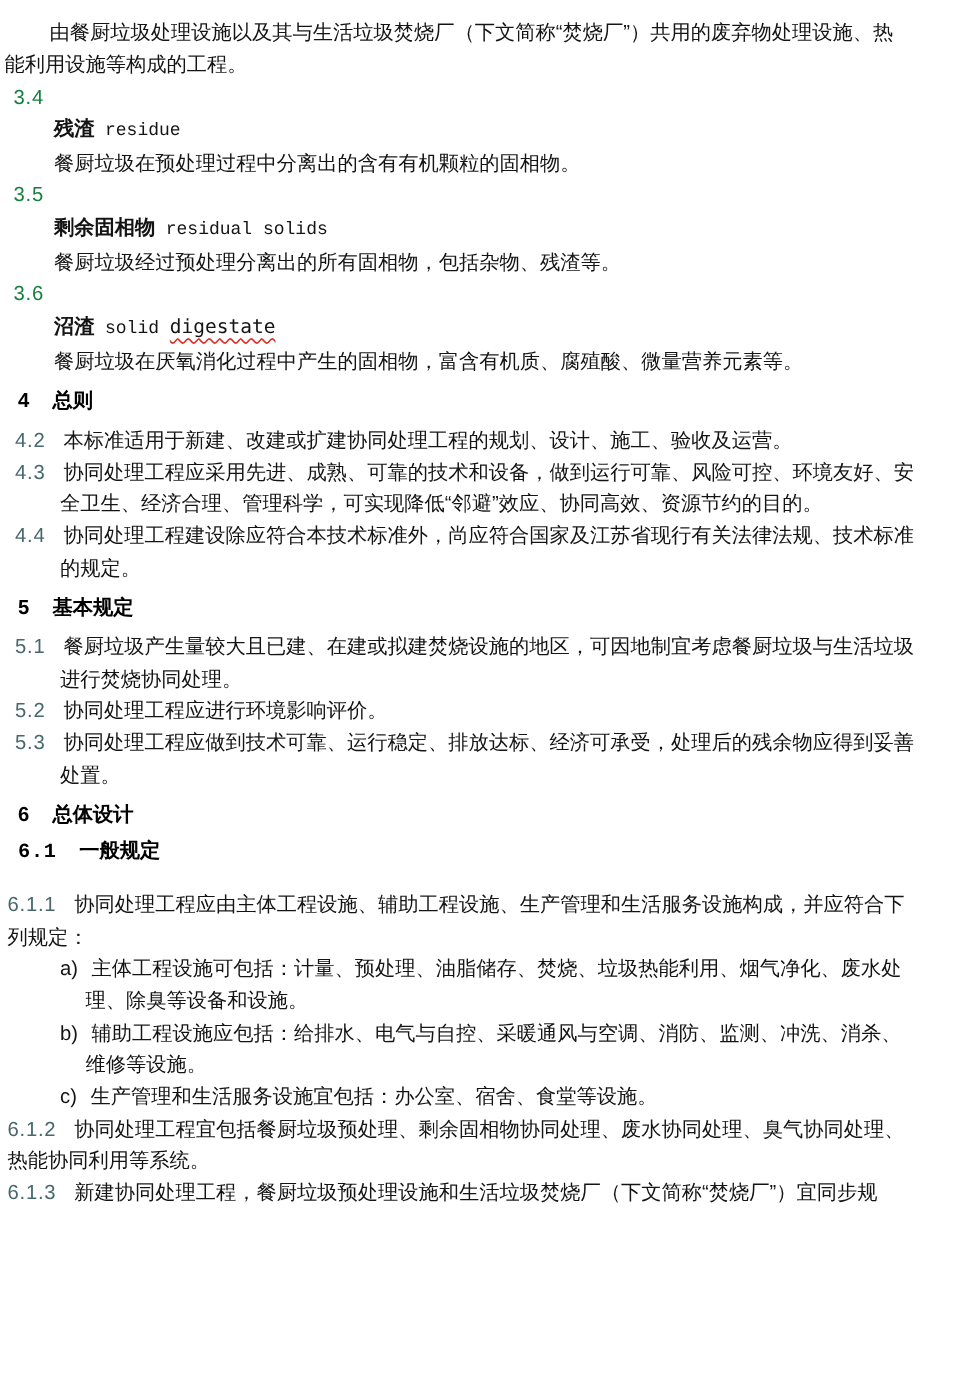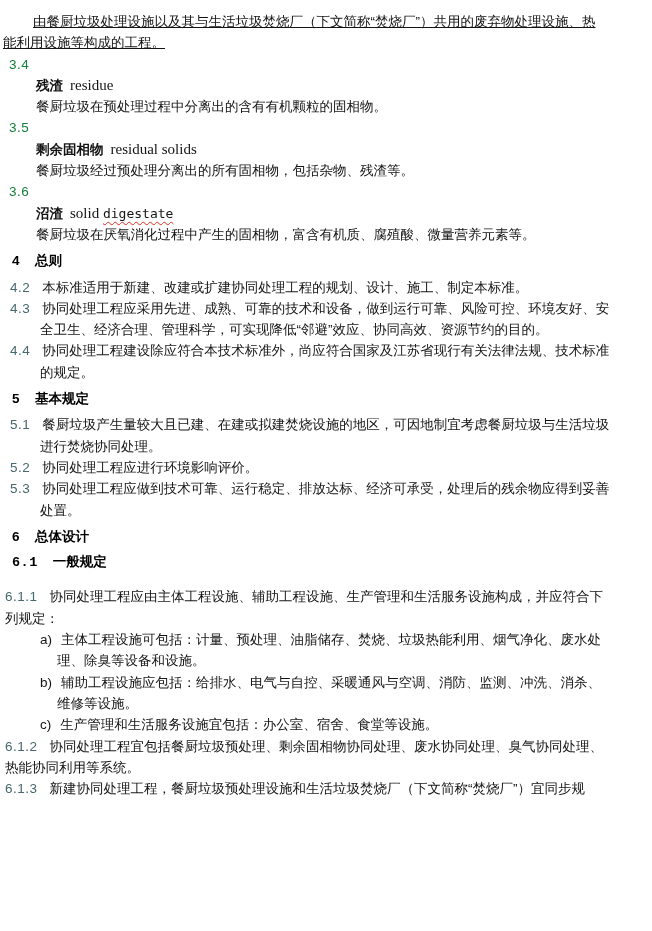--- a/index.html
+++ b/index.html
@@ -12,29 +12,29 @@
   }
   .page {
     box-sizing: border-box;
     width: 652px; height: 931px;
     padding: 11px 6px 0 3px;
     font-size: 13.5px;
     line-height: 21.3px;
   }
 
   
-  .intro { white-space: pre-wrap; text-indent: 30px; text-decoration: underline; }
+  .intro { white-space: pre-wrap; text-indent: 30px; }
 
   
   .term-num { color: #15803d; letter-spacing: 0.5px; margin-left: 6px; }
   .term-line { margin-left: 33px; }
   .term-zh { font-weight: bold; }
   .term-en {
-    font-family: Liberation Serif, serif;
-    font-size: 15px; margin-left: 7px;
+    font-family: Liberation Mono, monospace;
+    font-size: 12px; margin-left: 7px;
   }
   .misspell {
     font-family: "DejaVu Sans Mono", monospace;
     font-size: 13px;
     text-decoration: underline wavy #e02b20;
     text-decoration-thickness: 1px;
     text-underline-offset: 3px;
   }
   .term-def { margin-left: 33px; }
 
@@ -74,21 +74,21 @@
   </div>
 
   <div>
     <div class="term-num">3.6</div>
     <div class="term-line"><span class="term-zh">沼渣</span><span class="term-en">solid </span><span class="misspell">digestate</span></div>
     <div class="term-def">餐厨垃圾在厌氧消化过程中产生的固相物，富含有机质、腐殖酸、微量营养元素等。</div>
   </div>
 
   <div class="heading"><span class="hnum">4</span><span>总则</span></div>
 
-  <div class="clause hang"><span class="cnum">4.2</span><span>本标准适用于新建、改建或扩建协同处理工程的规划、设计、施工、制定本标准。</span></div>
+  <div class="clause hang"><span class="cnum">4.2</span><span>本标准适用于新建、改建或扩建协同处理工程的规划、设计、施工、验收及运营。</span></div>
   <div class="clause hang"><span class="cnum">4.3</span><span>协同处理工程应采用先进、成熟、可靠的技术和设备，做到运行可靠、风险可控、环境友好、安
 全卫生、经济合理、管理科学，可实现降低“邻避”效应、协同高效、资源节约的目的。</span></div>
   <div class="clause hang"><span class="cnum">4.4</span><span>协同处理工程建设除应符合本技术标准外，尚应符合国家及江苏省现行有关法律法规、技术标准
 的规定。</span></div>
 
   <div class="heading"><span class="hnum">5</span><span>基本规定</span></div>
 
   <div class="clause hang"><span class="cnum">5.1</span><span>餐厨垃圾产生量较大且已建、在建或拟建焚烧设施的地区，可因地制宜考虑餐厨垃圾与生活垃圾
 进行焚烧协同处理。</span></div>
   <div class="clause hang"><span class="cnum">5.2</span><span>协同处理工程应进行环境影响评价。</span></div>

